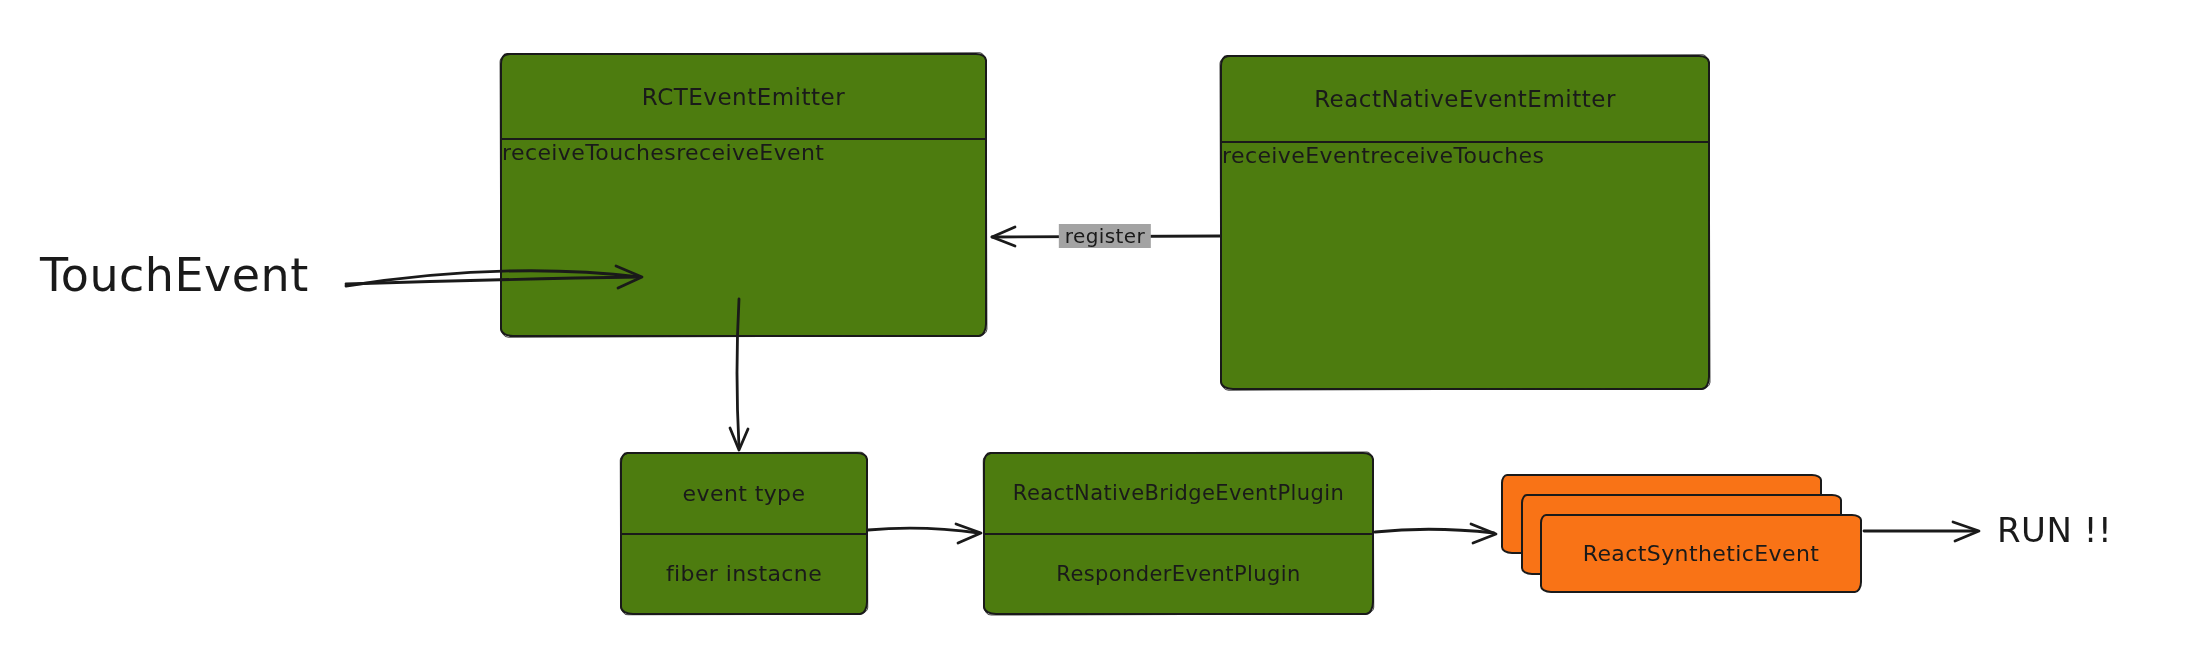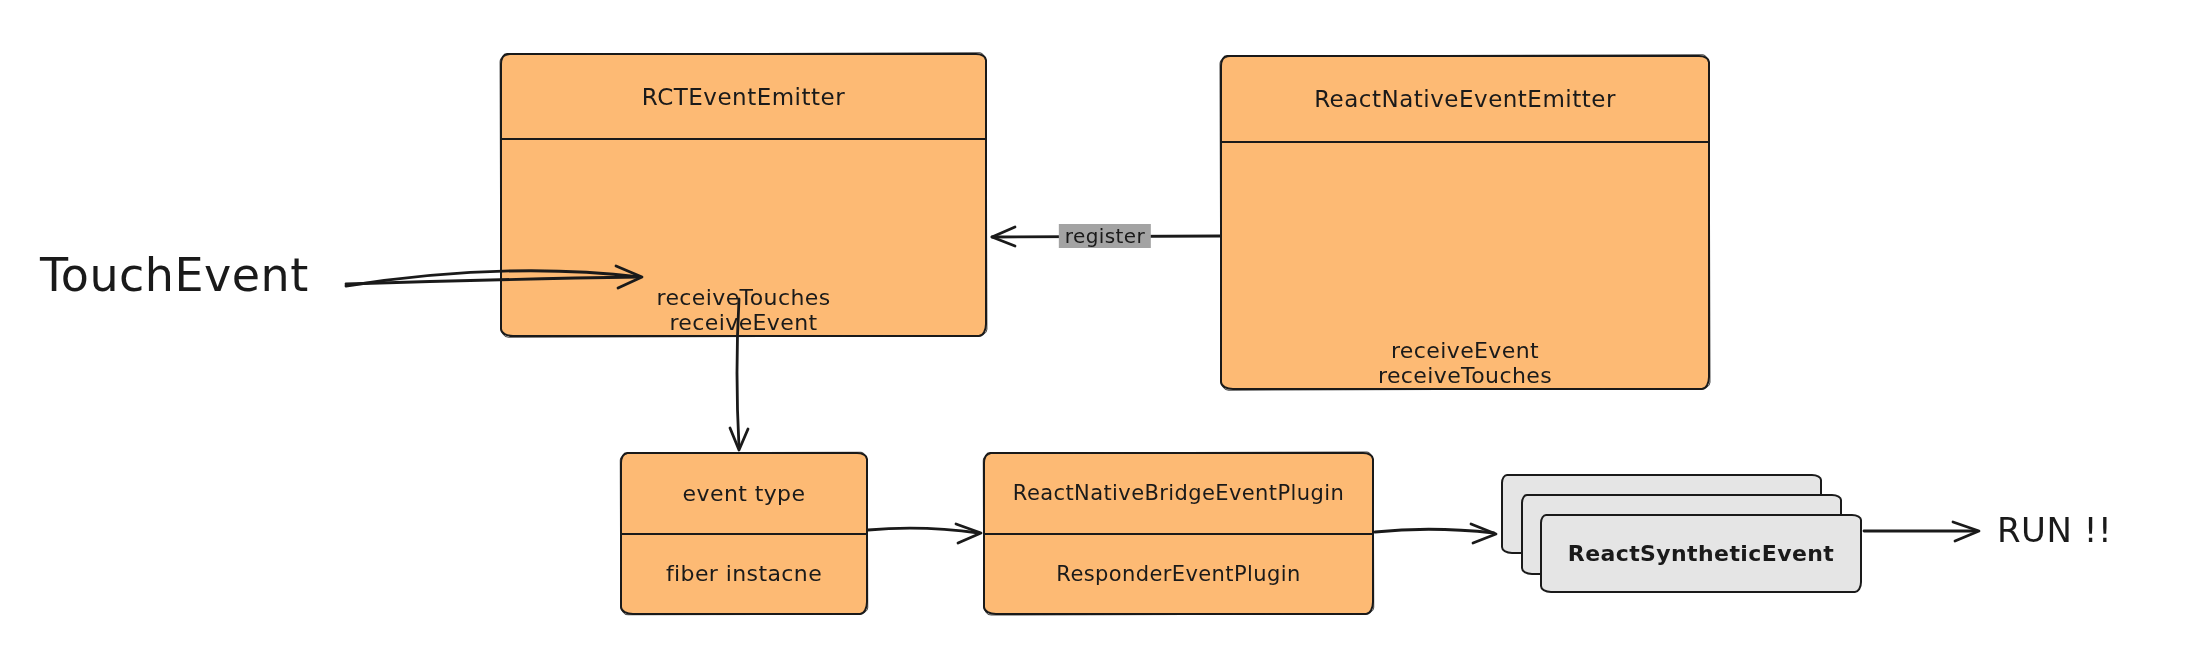--- a/index.html
+++ b/index.html
@@ -9,21 +9,21 @@
     height: 660px;
     background: #ffffff;
     overflow: hidden;
     font-family: "DejaVu Sans", "Liberation Sans", sans-serif;
     color: #1a1a1a;
   }
 
   
   .sketch-box {
     position: absolute;
-    background: #fdba74;
+    background: #4d7c0f;
     border: 2.8px solid #1a1a1a;
     border-radius: 7px 11px 8px 13px / 11px 7px 13px 8px;
     box-sizing: border-box;
   }
   .sketch-box::before {
     content: "";
     position: absolute;
     inset: -2px;
     border: 1.6px solid rgba(26,26,26,0.8);
     border-radius: 13px 7px 11px 8px / 8px 13px 7px 11px;
@@ -33,43 +33,42 @@
 
   
   .class-box { display: flex; flex-direction: column; }
   .class-header {
     display: flex; align-items: center; justify-content: center;
     border-bottom: 2.8px solid #1a1a1a;
     font-size: 23px; letter-spacing: 0.5px;
   }
   .class-body {
     flex: 1;
-    display: flex; flex-direction: column;
-    justify-content: flex-end;
+    display: flex; flex-direction: row;
+    justify-content: flex-start;
   }
   .method-row { text-align: center; font-size: 22px; letter-spacing: 0.4px; }
 
   
   .tworow-box { display: flex; flex-direction: column; }
   .tworow-box .row {
     flex: 1;
     display: flex; align-items: center; justify-content: center;
     font-size: 22px; letter-spacing: 0.4px;
   }
   .tworow-box .row:first-child { border-bottom: 2.8px solid #1a1a1a; }
   .plugin-row { font-size: 21px !important; }
 
   
   .stack-card {
     position: absolute;
-    background: #e5e5e5;
+    background: #f97316;
     border: 2.8px solid #1a1a1a;
     border-radius: 6px 10px 7px 11px / 9px 6px 11px 7px;
     box-sizing: border-box;
-    font-weight: bold;
   }
   .stack-front {
     display: flex; align-items: center; justify-content: center;
     font-size: 22px; letter-spacing: 0.4px;
   }
 
   
   .big-label {
     position: absolute;
     font-size: 46px;

